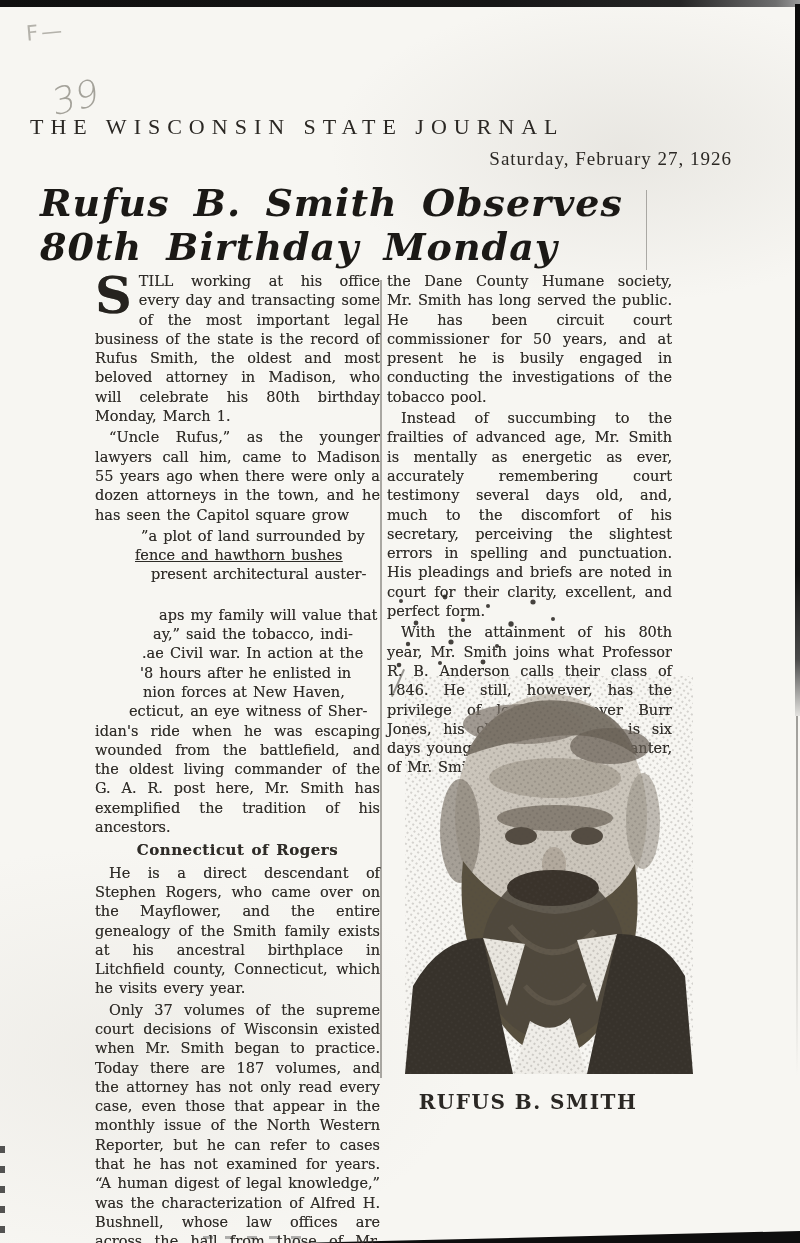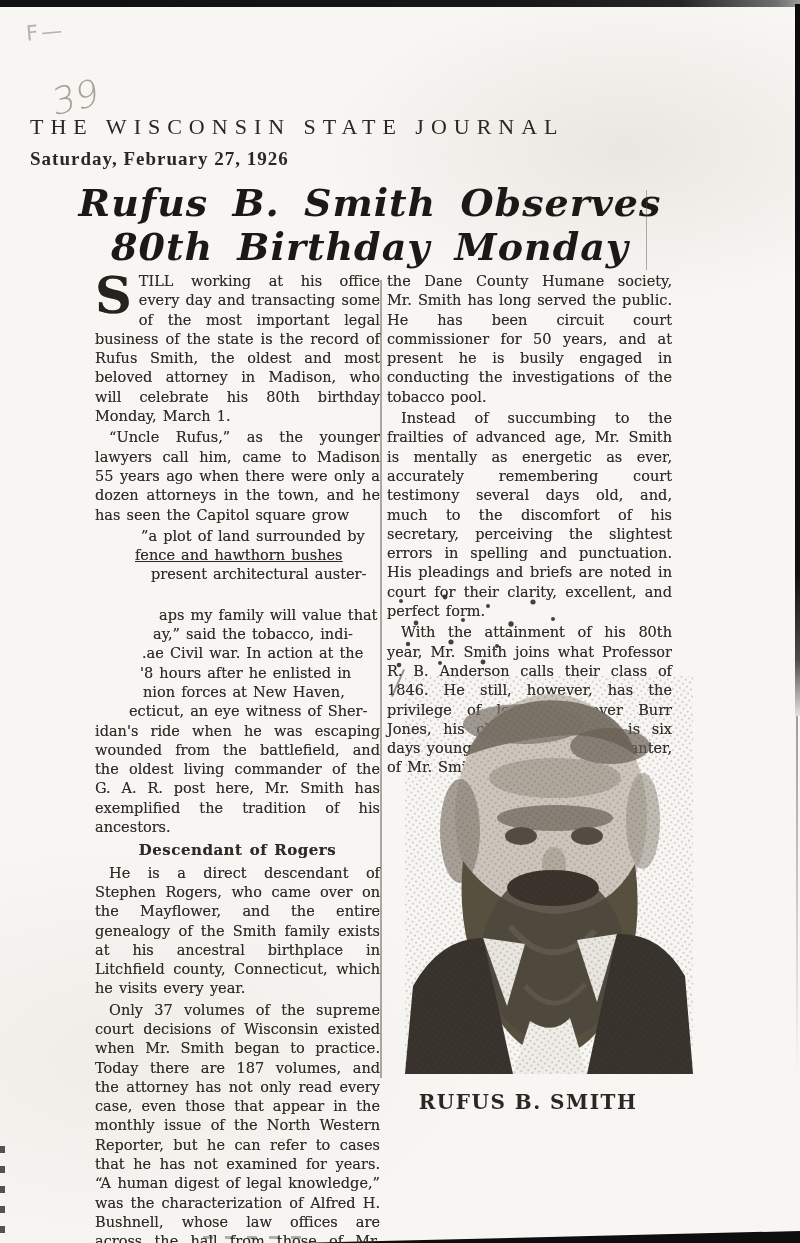--- a/index.html
+++ b/index.html
@@ -34,23 +34,23 @@
       118px 31px 0 1.7px #26231f,160px 26px 0 1px #26231f,15px 51px 0 1.2px #26231f,
       58px 49px 0 1.6px #26231f,104px 53px 0 1px #26231f,6px 72px 0 1.3px #26231f,
       47px 70px 0 1px #26231f,90px 69px 0 1.5px #26231f;}
   
   .hw{position:absolute;font-family:"DejaVu Sans",sans-serif;pointer-events:none;}
   .hw-f{left:26px;top:20px;font-size:21px;color:#b4b2ab;transform:rotate(-5deg);letter-spacing:3px;}
   .hw-39{left:52px;top:76px;font-size:37px;color:#a4a29a;transform:rotate(-14deg) skewX(-10deg);font-weight:300;}
   
   .masthead{position:absolute;top:114px;left:30px;width:690px;
     font-family:"Liberation Serif",serif;font-size:22px;letter-spacing:7px;color:#2b2824;}
-  .dateline{position:absolute;top:148px;left:30px;width:690px;text-align:left;
-    font-family:"Liberation Serif",serif;font-size:19px;letter-spacing:1px;color:#2b2824;font-weight:bold;}
-  .headline{position:absolute;top:181px;left:40px;width:660px;text-align:center;
+  .dateline{position:absolute;top:148px;left:42px;width:690px;text-align:right;
+    font-family:"Liberation Serif",serif;font-size:19px;letter-spacing:1px;color:#2b2824;}
+  .headline{position:absolute;top:181px;left:40px;width:660px;
     font-style:italic;font-weight:700;font-size:38px;line-height:44px;color:#1b1916;
     word-spacing:10px;letter-spacing:1px;}
   
   .col{position:absolute;top:272px;width:285px;font-size:14.5px;line-height:19.3px;
     text-align:justify;color:#2f2c28;word-spacing:1.5px;text-shadow:0 0 .4px rgba(46,43,39,.55);}
   .col-left{left:95px;}
   .col-right{left:387px;}
   .para{margin:0 0 2px 0;}
   .para.indent{text-indent:14px;}
   .dropcap{float:left;font-size:51px;line-height:41px;font-weight:700;padding:3px 7px 0 0;color:#26231f;}
@@ -95,21 +95,21 @@
         <div class="torn-line" style="padding-left: 56px;">present architectural auster-</div>
         <div class="torn-gap"></div>
         <div class="torn-line" style="padding-left: 64px;">aps my family will value that</div>
         <div class="torn-line" style="padding-left: 58px;">ay,” said the tobacco, indi-</div>
         <div class="torn-line" style="padding-left: 47px;">.ae Civil war. In action at the</div>
         <div class="torn-line" style="padding-left: 45px;">'8 hours after he enlisted in</div>
         <div class="torn-line" style="padding-left: 48px;">nion forces at New Haven,</div>
         <div class="torn-line" style="padding-left: 34px;">ecticut, an eye witness of Sher-</div>
       </div>
       <p class="para">idan's ride when he was escaping wounded from the battlefield, and the oldest living commander of the G. A. R. post here, Mr. Smith has exemplified the tradition of his ancestors.</p>
-      <h3 class="subhead">Descendant of Rogers</h3>
+      <h3 class="subhead">Connecticut of Rogers</h3>
       <p class="para indent">He is a direct descendant of Stephen Rogers, who came over on the Mayflower, and the entire genealogy of the Smith family exists at his ancestral birthplace in Litchfield county, Connecticut, which he visits every year.</p>
       <p class="para indent">Only 37 volumes of the supreme court decisions of Wisconsin existed when Mr. Smith began to practice. Today there are 187 volumes, and the attorney has not only read every case, even those that appear in the monthly issue of the North Western Reporter, but he can refer to cases that he has not examined for years. “A human digest of legal knowledge,” was the characterization of Alfred H. Bushnell, whose law offices are across the hall from those of Mr. Smith and who has known the old gentleman for a long time.</p>
     </div>
   <div class="col col-right" id="col-right">
       <p class="para">the Dane County Humane society, Mr. Smith has long served the public. He has been circuit court commissioner for 50 years, and at present he is busily engaged in conducting the investigations of the tobacco pool.</p>
       <p class="para indent">Instead of succumbing to the frailties of advanced age, Mr. Smith is mentally as energetic as ever, accurately remembering court testimony several days old, and, much to the discomfort of his secretary, perceiving the slightest errors in spelling and punctuation. His pleadings and briefs are noted in court for their clarity, excellent, and perfect form.</p>
       <p class="para indent">With the attainment of his 80th year, Mr. Smith joins what Professor R. B. Anderson calls their class of 1846. He still, however, has the privilege of lording it over Burr Jones, his close friend, who is six days younger, and in the light banter, of Mr. Smith, “still a boy.”</p>
     </div>
   <div class="col-rule"></div>
   <div class="ink-dots"></div>

